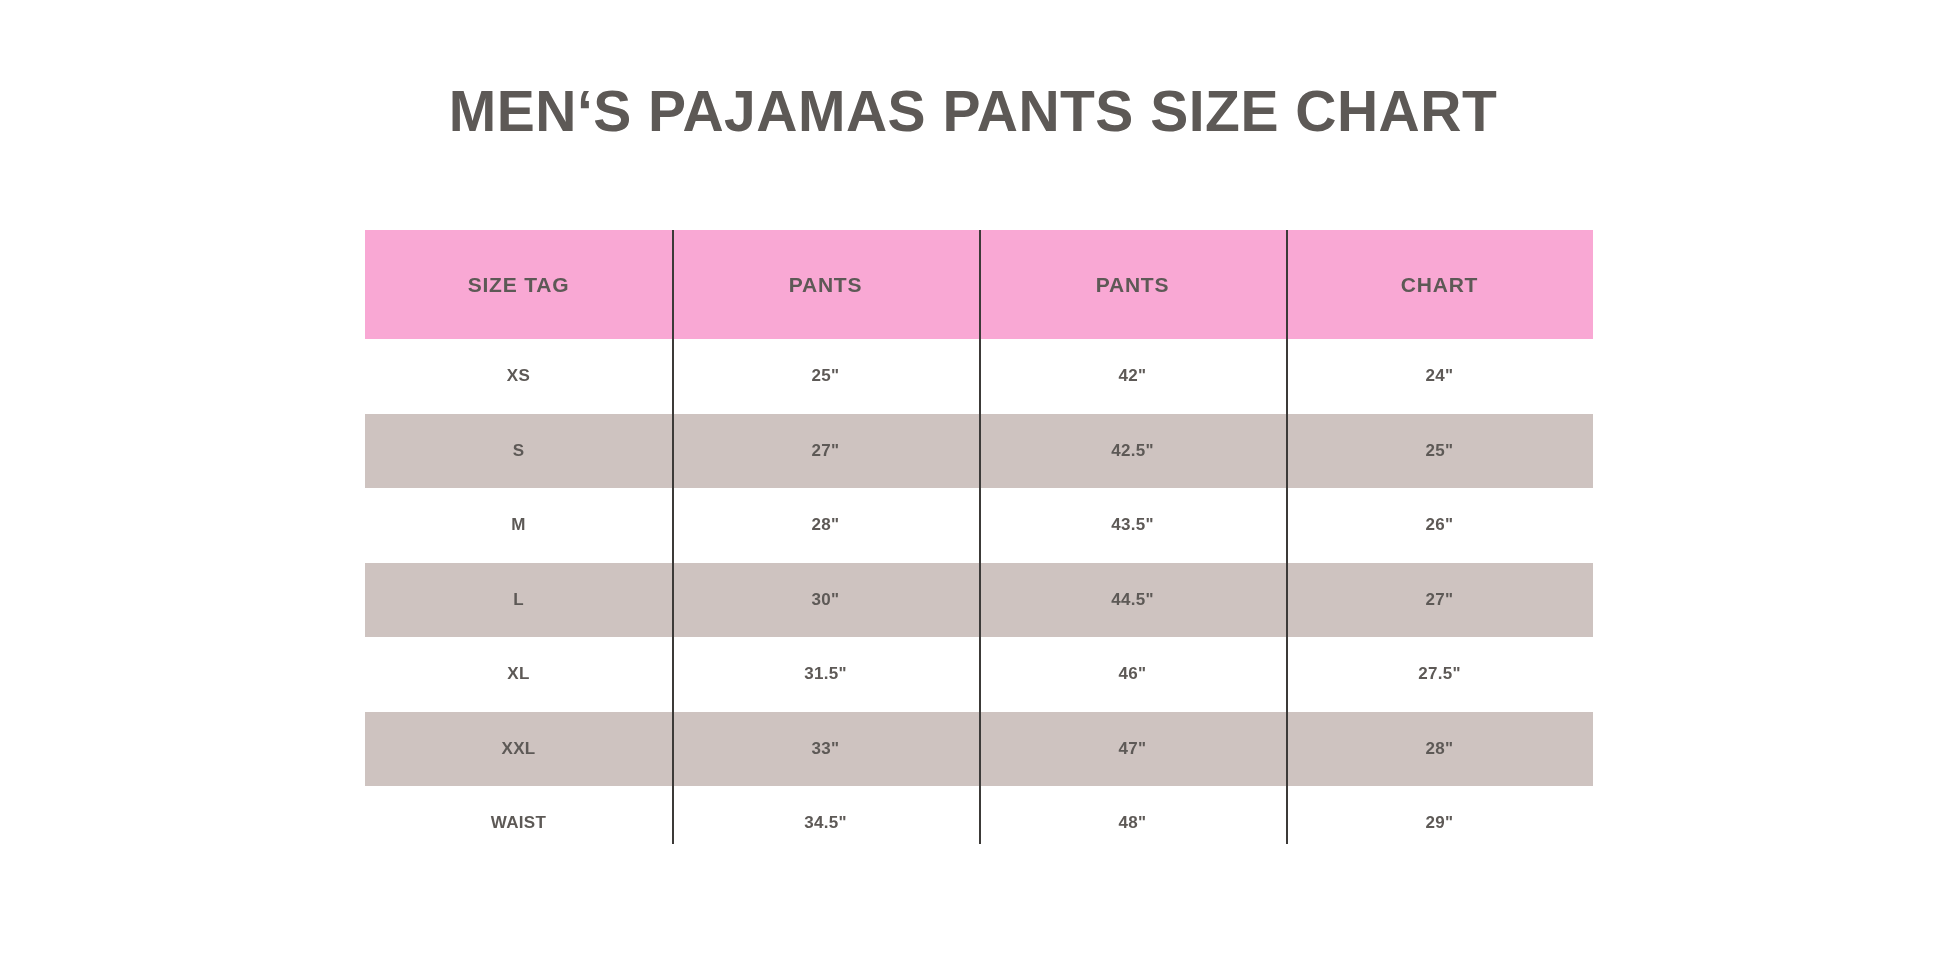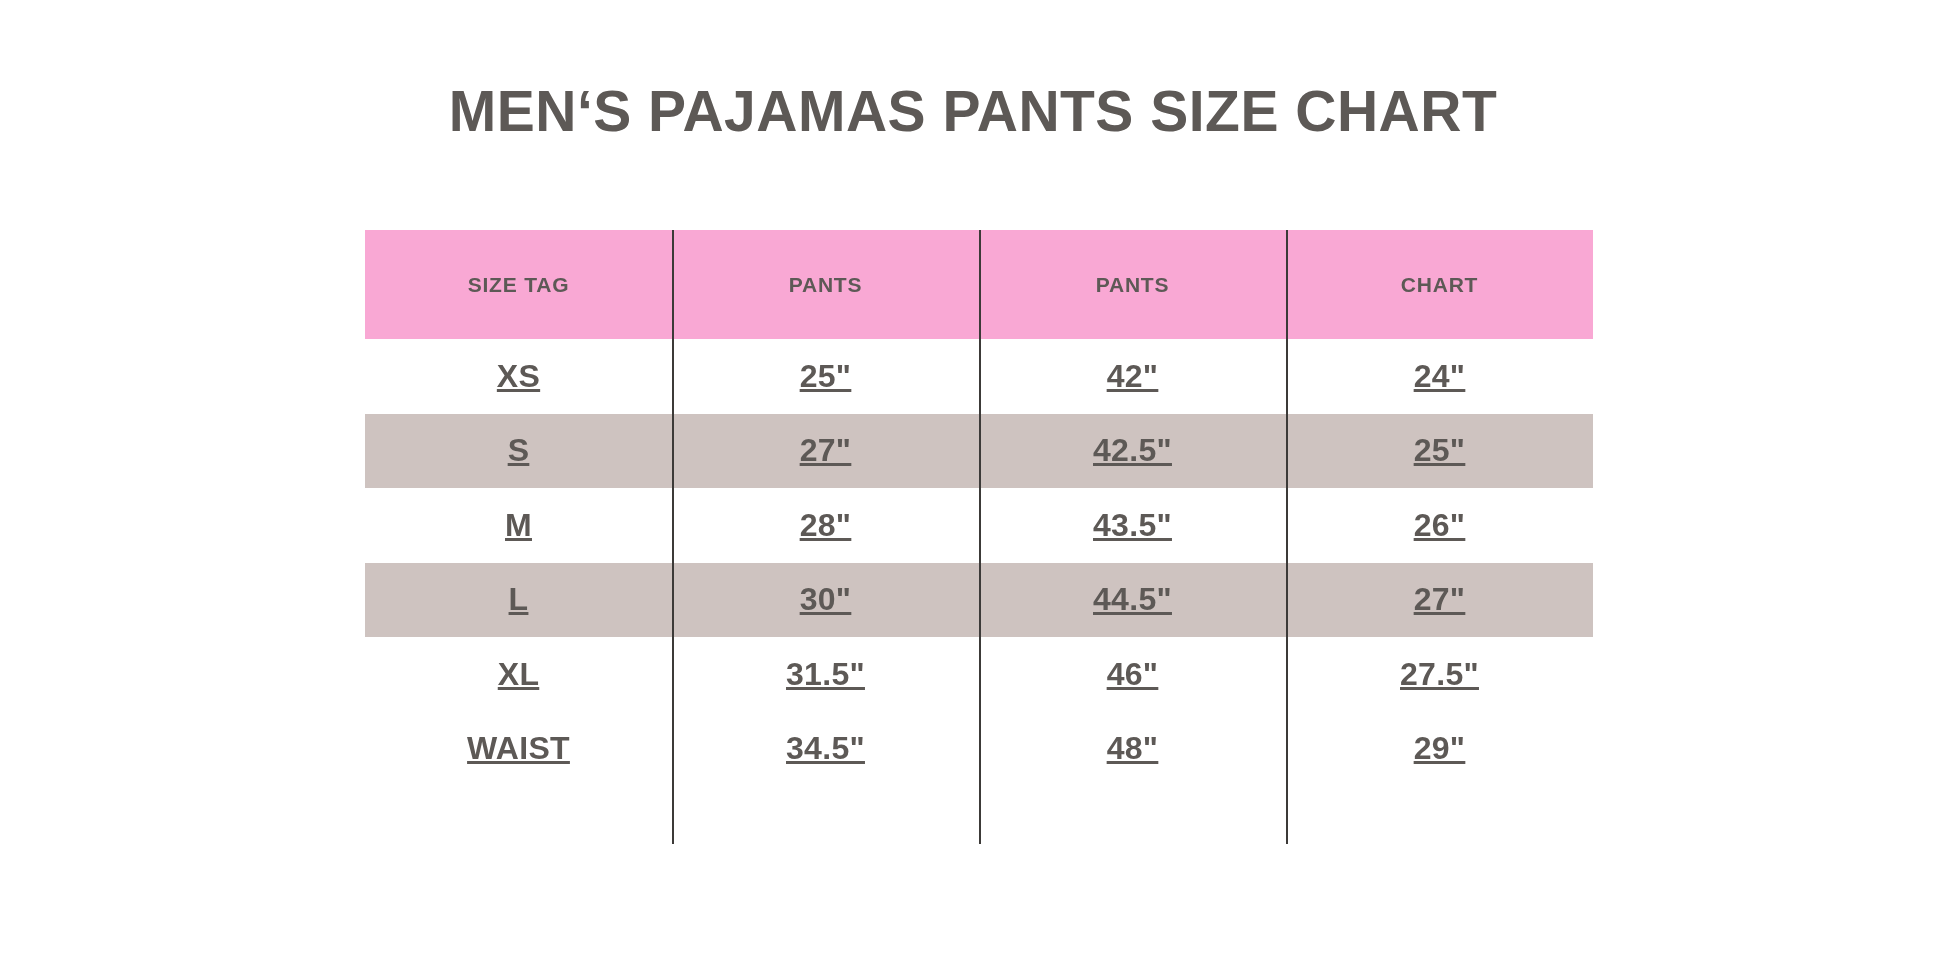--- a/index.html
+++ b/index.html
@@ -53,23 +53,22 @@
   }
   table.size-table thead th {
     height: 107px;
     font-size: 21px;
     letter-spacing: 0.8px;
     background: #f9a8d4;
     margin-left: 32px;
   }
   table.size-table tbody td {
     height: 72.5px;
-    font-size: 32px;
+    font-size: 17px;
     letter-spacing: 0.3px;
-    text-decoration: underline;
   }
   tr.row-odd td {
     background: #ffffff;
   }
   tr.row-even td {
     background: #cec3c0;
   }
   
   .vline {
     position: absolute;
@@ -123,20 +122,26 @@
           <td>30"</td>
           <td>44.5"</td>
           <td>27"</td>
         </tr>
         <tr class="row-odd">
           <td>XL</td>
           <td>31.5"</td>
           <td>46"</td>
           <td>27.5"</td>
         </tr>
+        <tr class="row-even">
+          <td>XXL</td>
+          <td>33"</td>
+          <td>47"</td>
+          <td>28"</td>
+        </tr>
         <tr class="row-odd">
           <td>WAIST</td>
           <td>34.5"</td>
           <td>48"</td>
           <td>29"</td>
         </tr>
       </tbody>
     </table>
 
     <div class="vline v1" style="height:614px;"></div>

